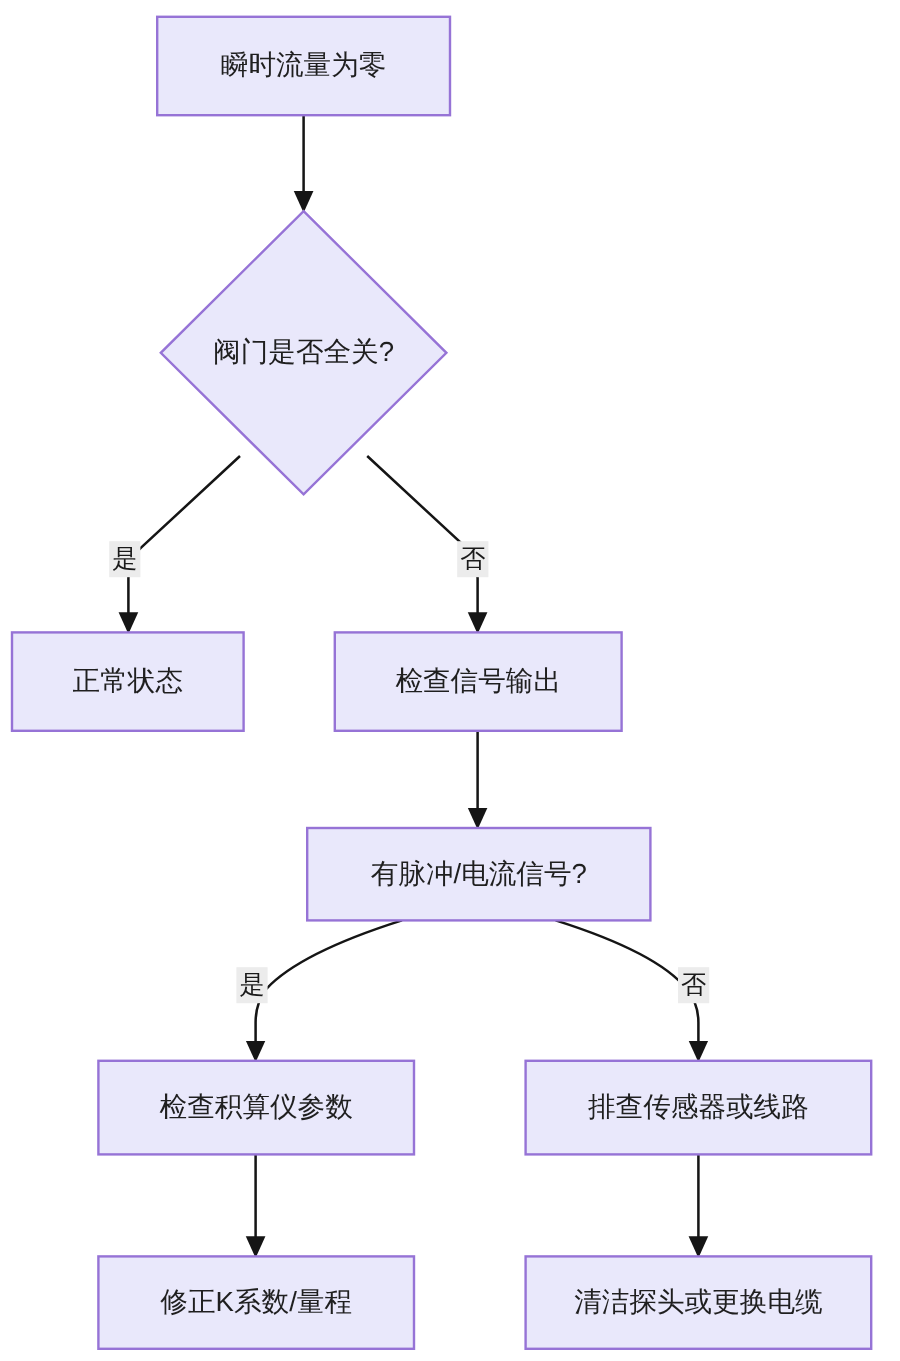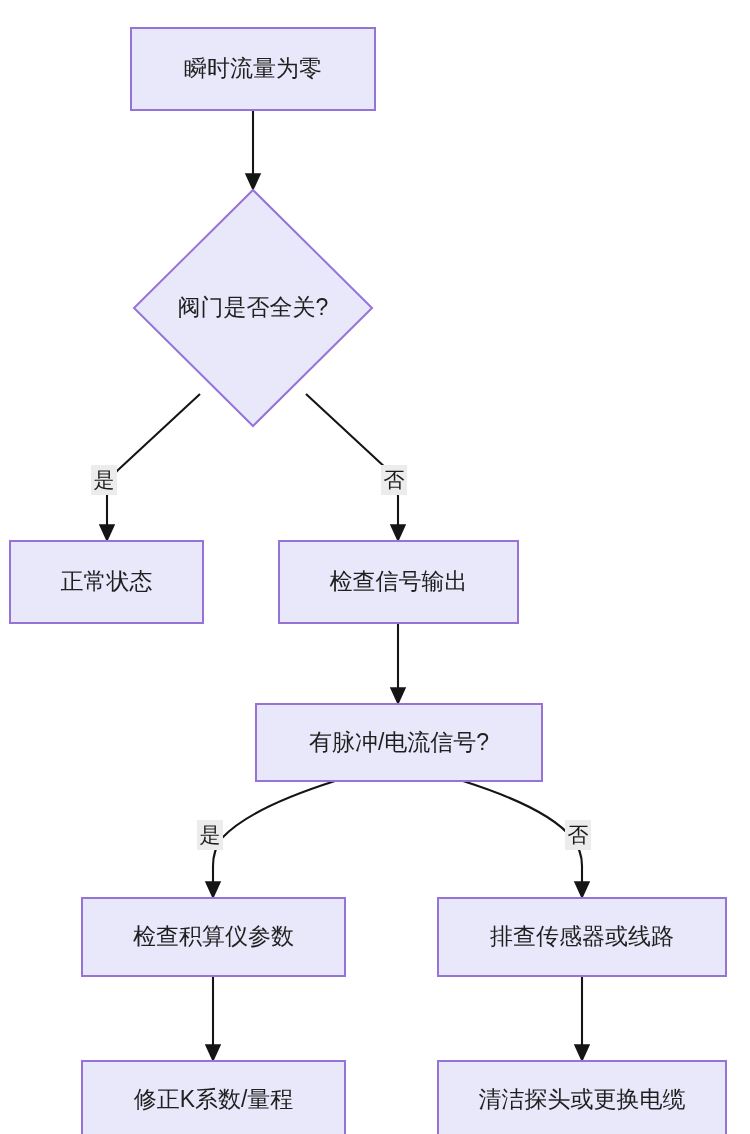--- a/index.html
+++ b/index.html
@@ -11,21 +11,21 @@
   body {
     width: 750px;
     height: 1134px;
     position: relative;
     overflow: hidden;
     font-family: "Liberation Sans", "DejaVu Sans", sans-serif;
   }
   #flowchart-root {
     position: absolute;
     left: 0;
-    top: 18px;
+    top: 4px;
     width: 750px;
     height: 834px;
   }
   svg.fc-canvas {
     position: absolute;
     left: 0;
     top: 0;
     width: 750px;
     height: 1134px;
     display: block;

